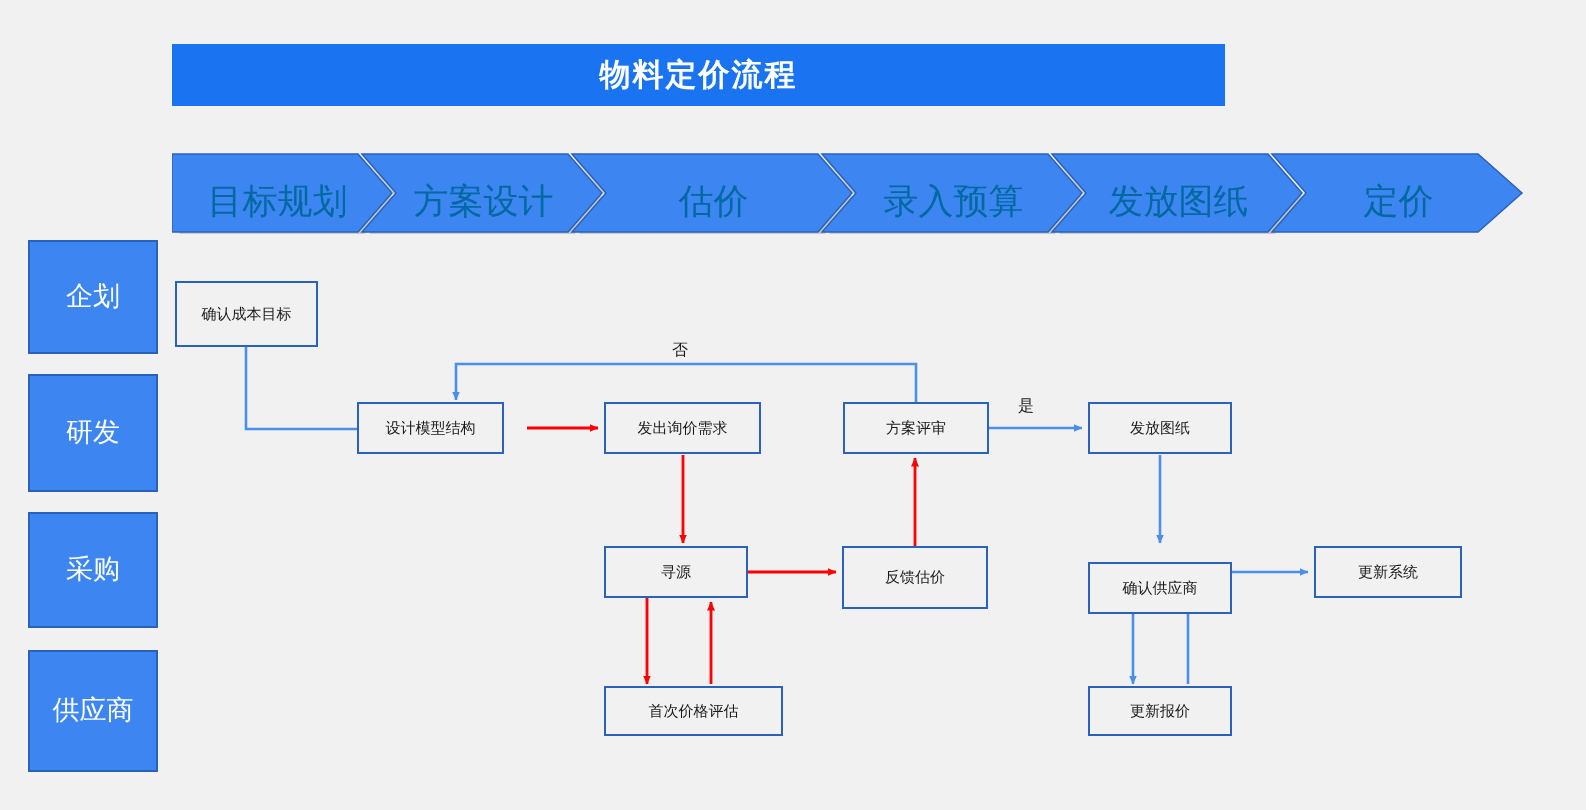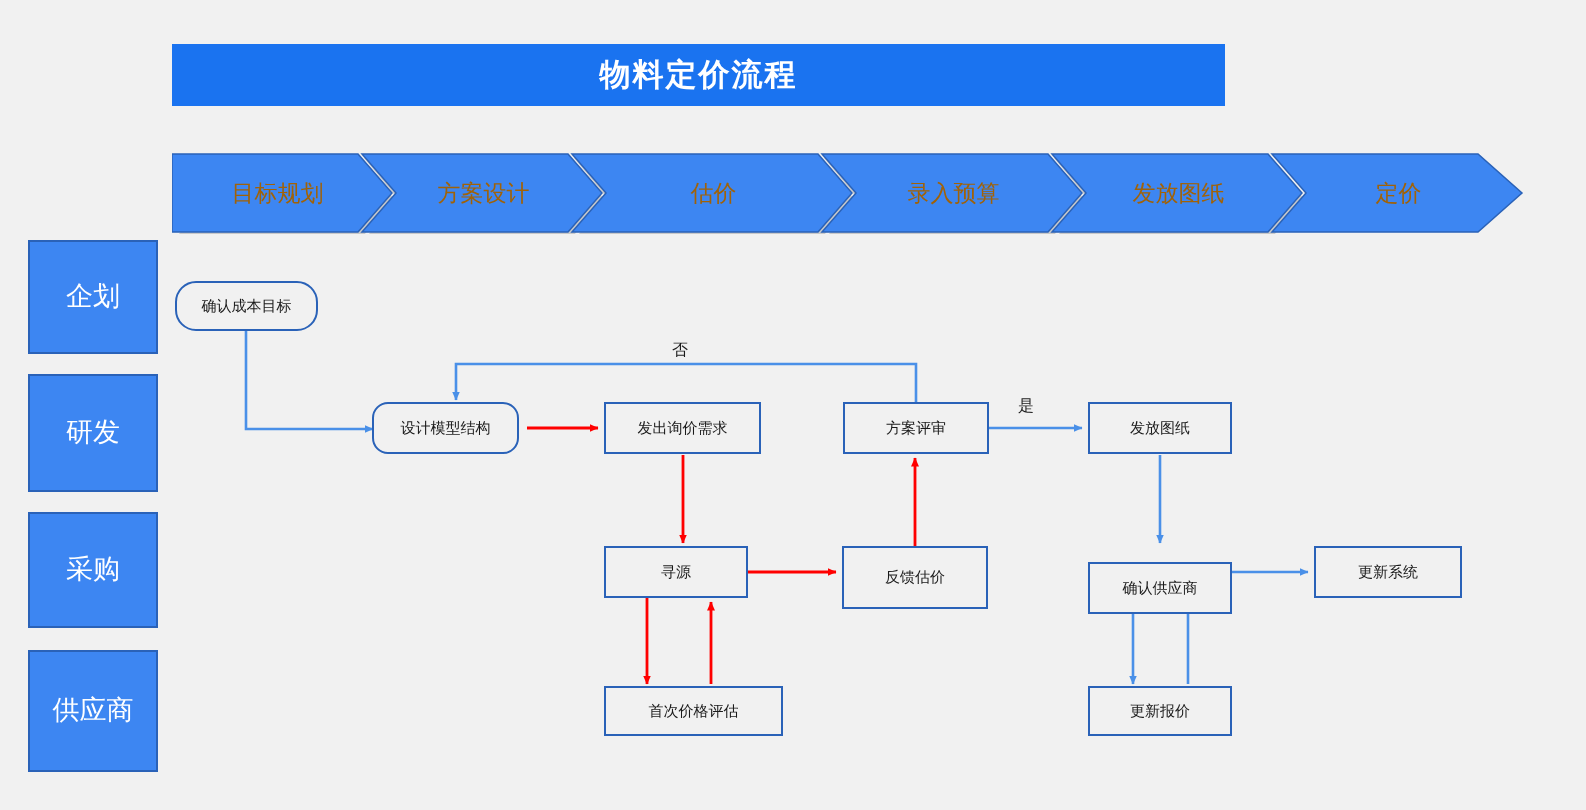--- a/index.html
+++ b/index.html
@@ -44,22 +44,22 @@
   .phase-banner {
     position: absolute;
     left: 172px;
     top: 152px;
     width: 1352px;
     height: 82px;
   }
   .phase-svg { position: absolute; left:0; top:0; }
   .phase-label {
     position: absolute;
-    color: #a16207;
-    font-size: 23px;
+    color: #0369a1;
+    font-size: 35px;
     white-space: nowrap;
     text-align: center;
     top: 26px;
   }
 
   
   .lane {
     position: absolute;
     left: 28px;
     width: 130px;
@@ -181,22 +181,22 @@
     <path d="M 1232 572 L 1308 572" fill="none" stroke="#4a90e8" stroke-width="2.6" marker-end="url(#ah-blue)"></path>
 
     <path d="M 1133 598 L 1133 684" fill="none" stroke="#4a90e8" stroke-width="2.6" marker-end="url(#ah-blue)"></path>
 
     <path d="M 1188 684 L 1188 602" fill="none" stroke="#4a90e8" stroke-width="2.6" marker-end="url(#ah-blue)"></path>
   </svg>
 
   <div class="edge-label" style="left:672px; top:340px;">否</div>
   <div class="edge-label" style="left:1018px; top:396px;">是</div>
 
-  <div class="node" style="left:175px; top:281px;  width:143px; height:50px;border-radius:21px;">确认成本目标</div>
-  <div class="node" style="left:372px; top:402px;  width:147px; height:52px;border-radius:16px;">设计模型结构</div>
+  <div class="node" style="left:175px; top:281px;  width:143px; height:66px;">确认成本目标</div>
+  <div class="node" style="left:357px; top:402px;  width:147px; height:52px;">设计模型结构</div>
   <div class="node" style="left:604px; top:402px;  width:157px; height:52px;">发出询价需求</div>
   <div class="node" style="left:843px; top:402px;  width:146px; height:52px;">方案评审</div>
   <div class="node" style="left:1088px; top:402px; width:144px; height:52px;">发放图纸</div>
   <div class="node" style="left:604px; top:546px;  width:144px; height:52px;">寻源</div>
   <div class="node" style="left:842px; top:546px;  width:146px; height:63px;">反馈估价</div>
   <div class="node" style="left:1088px; top:546px; width:144px; height:52px;margin-top:16px;">确认供应商</div>
   <div class="node" style="left:1314px; top:546px; width:148px; height:52px;">更新系统</div>
   <div class="node" style="left:604px; top:686px;  width:179px; height:50px;">首次价格评估</div>
   <div class="node" style="left:1088px; top:686px; width:144px; height:50px;">更新报价</div>
 

